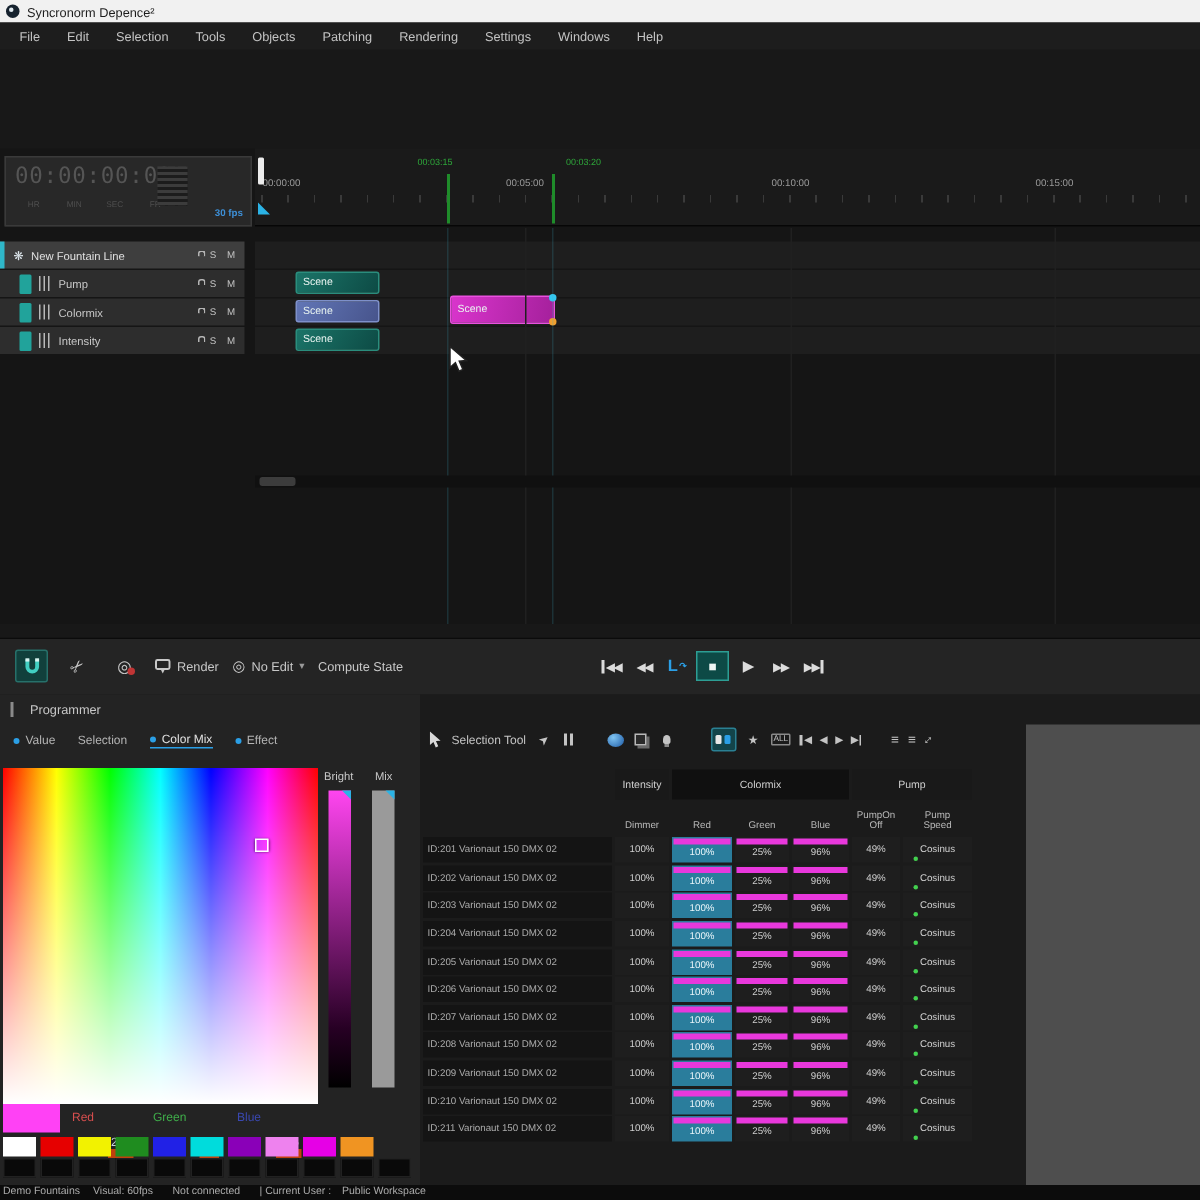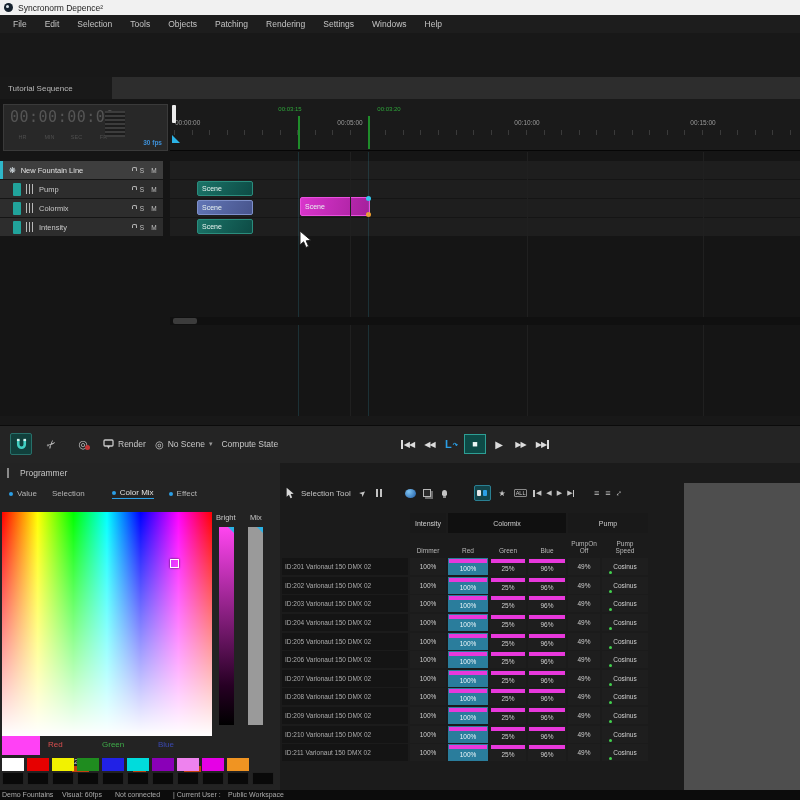--- a/index.html
+++ b/index.html
@@ -96,21 +96,21 @@
   .jumpL sup{font-size:6px;}
   .stop-btn{width:22px;height:20px;background:#0d4a46;border:1px solid #2d9e94;display:flex;
             align-items:center;justify-content:center;color:#eef7f5;font-size:9px;letter-spacing:0;}
 
   
   .programmer{position:absolute;left:0;top:463px;width:280px;height:327px;background:#232323;}
   .prog-head{position:absolute;top:5px;left:7px;display:flex;align-items:center;gap:5px;font-size:8.5px;color:#c8c8c8;}
   .prog-tabs{position:absolute;top:25px;left:9px;display:flex;gap:15px;font-size:8px;color:#b4b4b4;align-items:center;}
   .ptab{display:flex;align-items:center;}
   .pdot{width:4px;height:4px;border-radius:50%;background:#2b9fe6;margin-right:4px;}
-  .ptab.active{color:#e0e0e0;border-bottom:1px solid #2b9fe6;padding-bottom:1px;margin-left:12px;}
+  .ptab.active{color:#e0e0e0;border-bottom:1px solid #2b9fe6;padding-bottom:1px;}
   .picker{position:absolute;left:2px;top:49px;width:210px;height:224px;
           background:linear-gradient(to bottom,rgba(255,255,255,0),#ffffff),
                      linear-gradient(to right,#ff0000,#ffff00 17%,#00ff00 34%,#00ffff 50%,#0000ff 66%,#ff00ff 84%,#ff0000);}
   .pick-marker{position:absolute;left:168px;top:47px;width:9px;height:9px;border:1.5px solid #fff;
                box-shadow:0 0 2px rgba(0,0,0,.8);}
   .bar-label{position:absolute;top:50px;font-size:7.5px;color:#c8c8c8;}
   .vbar{position:absolute;top:64px;width:15px;height:198px;}
   .bar-bright{left:219px;background:linear-gradient(#ff45f0,#270024 80%,#000);}
   .bar-mix{left:248px;background:#9a9a9a;}
   .bar-handle{position:absolute;right:0;top:0;width:0;height:0;border-top:6px solid #2bb3e6;border-left:6px solid transparent;}
@@ -188,23 +188,20 @@
       <div class="menu-item">Objects</div>
       <div class="menu-item">Patching</div>
       <div class="menu-item">Rendering</div>
       <div class="menu-item">Settings</div>
       <div class="menu-item">Windows</div>
       <div class="menu-item">Help</div>
     </div>
 
 
 
-  <div class="seq-row">
-    <div class="seq-tab">Tutorial Sequence</div>
-  </div>
 
   <div class="timeline">
     <div class="tc-panel">
       <div class="tc-digits">00:00:00:00</div>
       <div class="tc-labels">
           <span>HR</span>
           <span>MIN</span>
           <span>SEC</span>
           <span>FR</span>
         </div>
@@ -311,21 +308,21 @@
       </span>
       <span class="t-group">
         <svg width="11" height="11" viewBox="0 0 11 11">
           <rect x="1" y="1" width="9" height="6" rx="1" fill="none" stroke="#c8c8c8" stroke-width="1.3"></rect>
           <path d="M4 7 L5.5 10 L7 7" fill="#c8c8c8"></path>
         </svg>
         <span>Render</span>
       </span>
       <span class="t-group">
         <span style="font-size:10px">◎</span>
-        <span>No Scene</span>
+        <span>No Edit</span>
         <span class="caret">▾</span>
       </span>
       <span class="t-group">
         <span>Compute State</span>
       </span>
     </div>
     <div class="t-center">
       <span class="pb"><span class="pbar"></span>◀◀</span>
       <span class="pb">◀◀</span>
       <span class="pb jumpL">L<sup>↷</sup></span>

